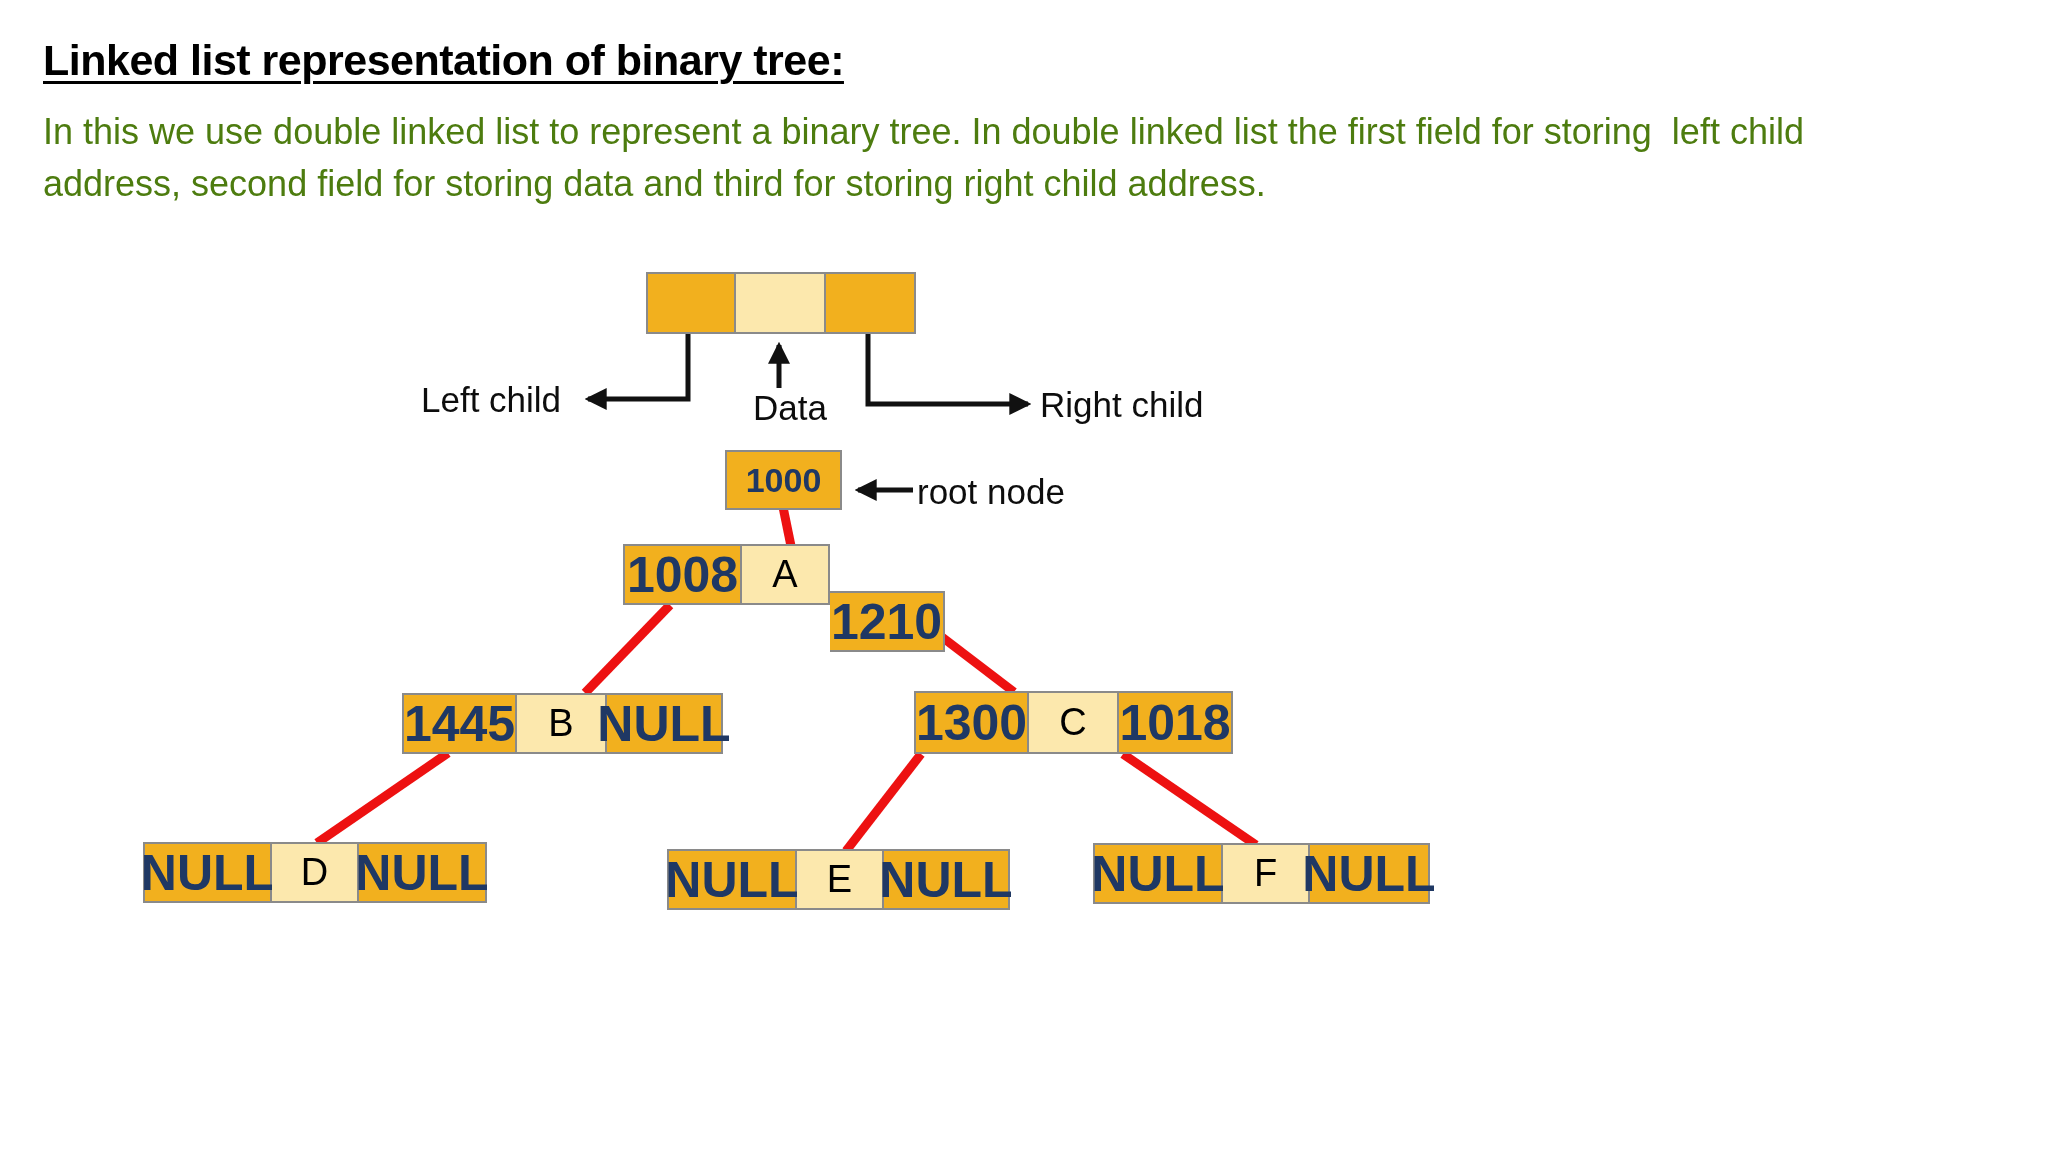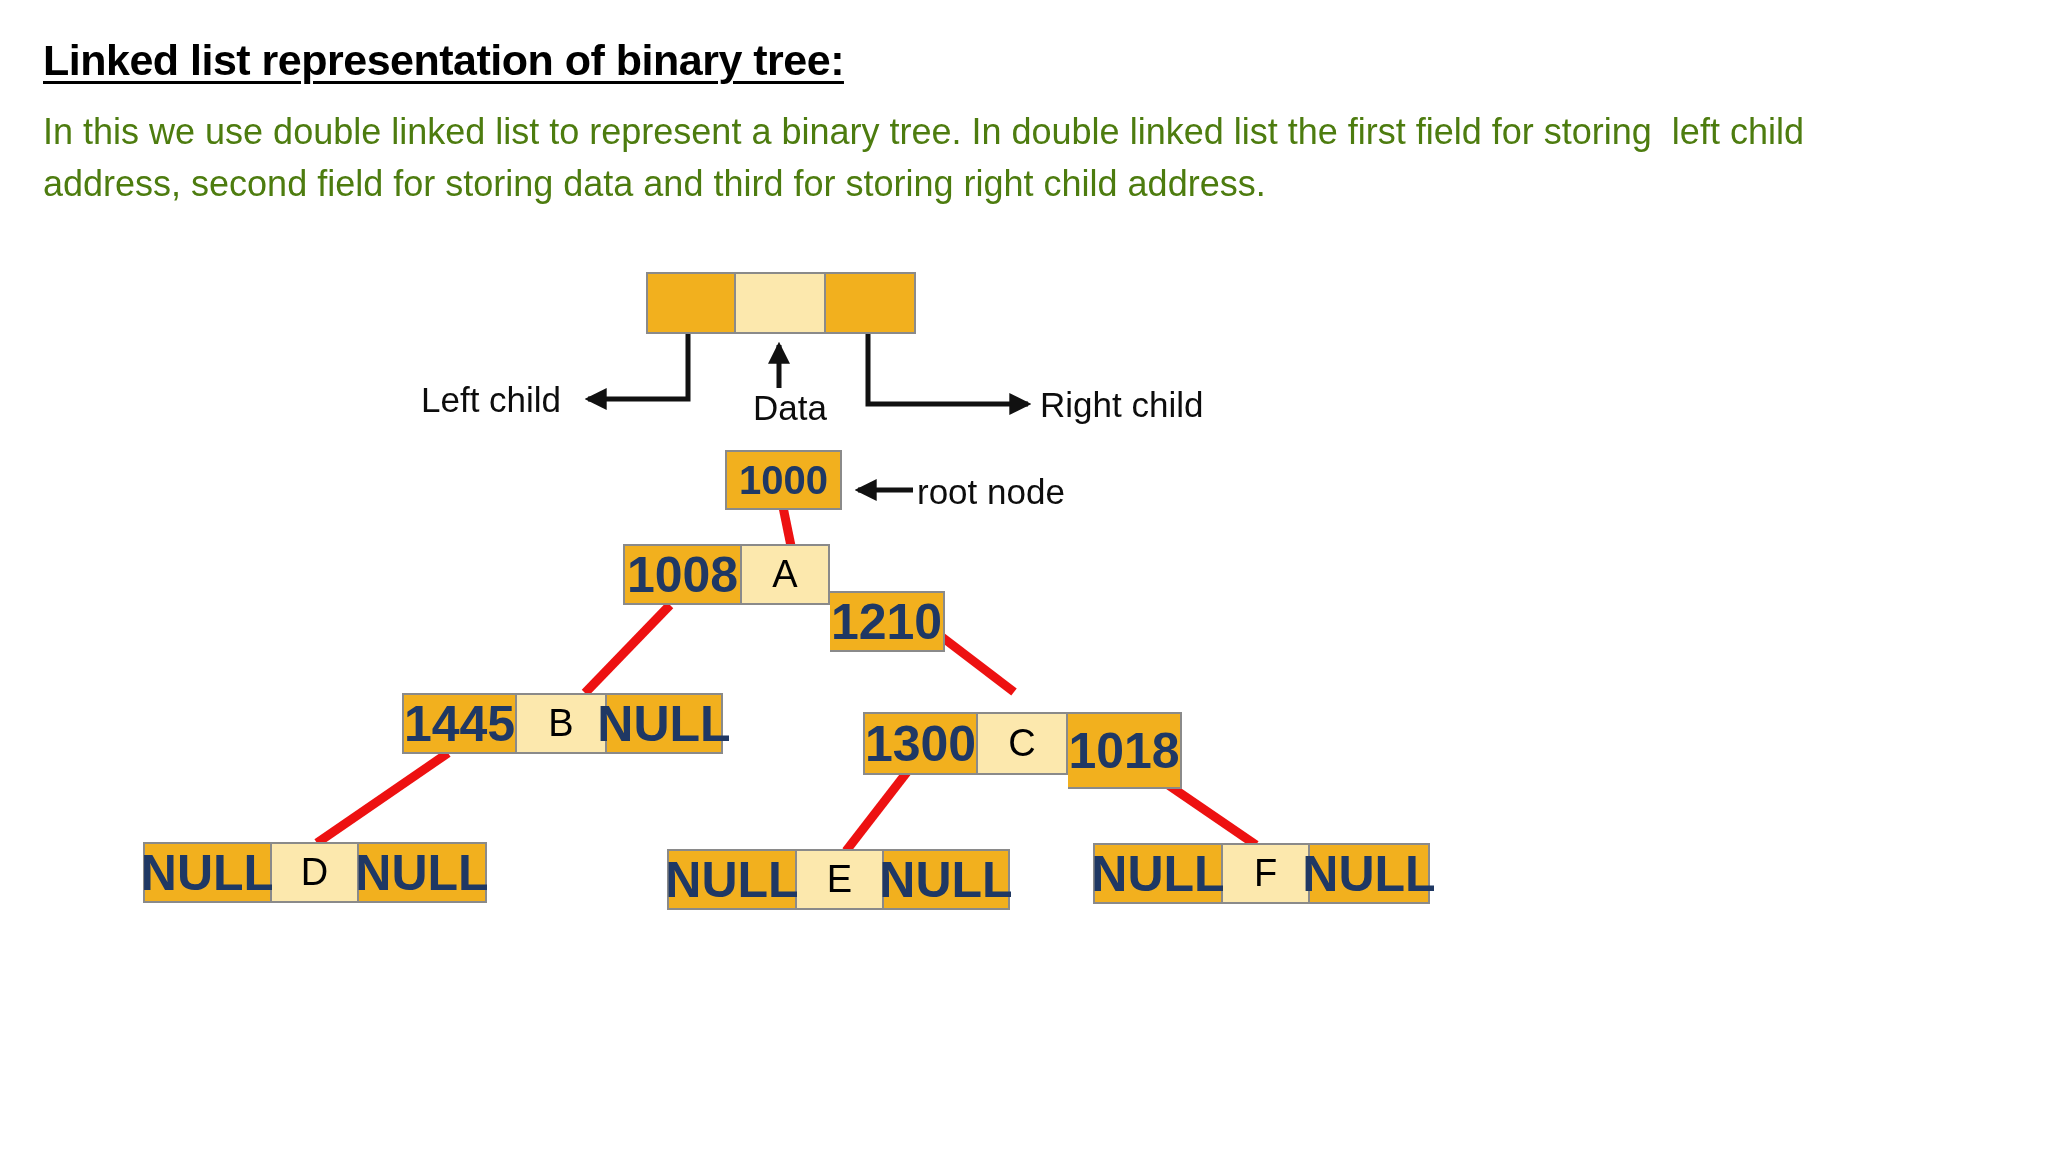--- a/index.html
+++ b/index.html
@@ -40,21 +40,21 @@
   .cream{background:#FCE8AD;}
   .addr{color:#1F3864;font-weight:700;font-size:50px;}
   .letter{color:#000000;font-weight:400;font-size:38px;}
   .diagram-label{
     position:absolute;font-size:35px;color:#0d0d0d;white-space:pre;
   }
   .rootbox{
     position:absolute;left:725px;top:450px;width:117px;height:60px;
     background:#F2B01E;border:2px solid #8a8a8a;box-sizing:border-box;
     display:flex;align-items:center;justify-content:center;
-    color:#1F3864;font-weight:700;font-size:40px;
+    color:#1F3864;font-weight:700;font-size:34px;
   }
 </style>
 </head>
 <body>
 
 <div id="canvas">
 
   <div class="title">Linked list representation of binary tree:</div>
   <div class="para"><span>In this we use double linked list to represent a binary tree. In double linked list the first field for storing  left child</span>
 <span>address, second field for storing data and third for storing right child address.</span></div>
@@ -97,24 +97,24 @@
     <div class="cell cream letter" style="width:88px;">A</div>
     <div class="cell gold addr" style="width:115px;margin-top:47px;">1210</div>
   </div>
 
   <div class="node" style="left:402px;top:693px;">
     <div class="cell gold addr" style="width:115px;">1445</div>
     <div class="cell cream letter" style="width:90px;">B</div>
     <div class="cell gold addr" style="width:116px;">NULL</div>
   </div>
 
-  <div class="node" style="left:863px;top:691px;margin-top:21px;">
+  <div class="node" style="left:914px;top:691px;">
     <div class="cell gold addr" style="width:115px;height:63px;">1300</div>
     <div class="cell cream letter" style="width:90px;height:63px;">C</div>
-    <div class="cell gold addr" style="width:114px;height:77px;">1018</div>
+    <div class="cell gold addr" style="width:114px;height:63px;">1018</div>
   </div>
 
   <div class="node" style="left:143px;top:842px;">
     <div class="cell gold addr" style="width:129px;">NULL</div>
     <div class="cell cream letter" style="width:87px;">D</div>
     <div class="cell gold addr" style="width:128px;">NULL</div>
   </div>
 
   <div class="node" style="left:667px;top:849px;">
     <div class="cell gold addr" style="width:130px;">NULL</div>

